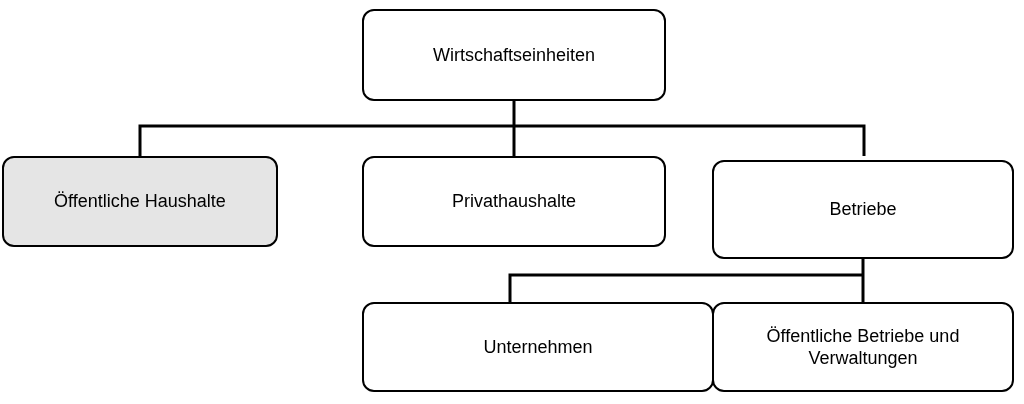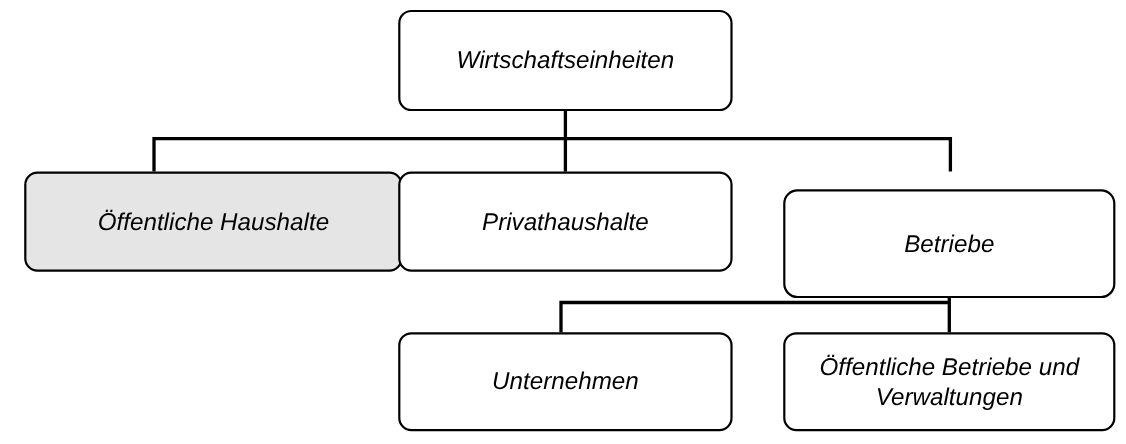--- a/index.html
+++ b/index.html
@@ -20,34 +20,33 @@
   .node {
     position: absolute;
     box-sizing: border-box;
     border: 2.5px solid var(--border, #000000);
     border-radius: 12px;
     background: var(--node-fill, #ffffff);
     display: flex;
     align-items: center;
     justify-content: center;
     text-align: center;
-    font-size: 22px;
+    font-size: 18px;
     line-height: 1.25;
     padding: 4px 10px;
     z-index: 1;
-    font-style: italic;
   }
   .node.highlight { background: var(--highlight, #e5e5e5); }
 
   
   .n-root      { left: 362px; top: 9px;   width: 304px; height: 92px; }
-  .n-oh        { left: 22px;   top: 156px; width: 344px; height: 91px; align-items: center; }
+  .n-oh        { left: 2px;   top: 156px; width: 276px; height: 91px; align-items: center; }
   .n-ph        { left: 362px; top: 156px; width: 304px; height: 91px; align-items: center; }
-  .n-bt        { left: 712px; top: 172px; width: 302px; height: 99px; border-radius: 13px; }
-  .n-un        { left: 362px; top: 302px; width: 304px; height: 90px; }
+  .n-bt        { left: 712px; top: 160px; width: 302px; height: 99px; }
+  .n-un        { left: 362px; top: 302px; width: 352px; height: 90px; }
   .n-obv       { left: 712px; top: 302px; width: 302px; height: 90px; align-items: center; }
 </style>
 </head>
 <body>
 
 <div class="canvas" style="--bg: #ffffff; --node-fill: #ffffff; --highlight: #e5e5e5; --border: #000000; --text: #000000;">
 
   <svg class="connectors" width="1024" height="404" viewBox="0 0 1024 404">
 
     <path d="M 514 100 L 514 156" stroke="#000000" stroke-width="3" fill="none"></path>

